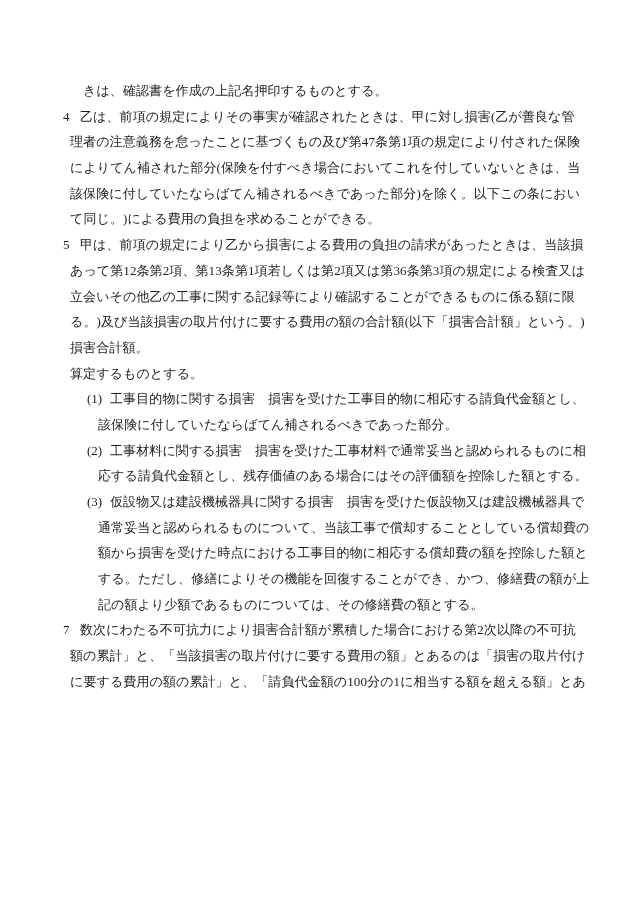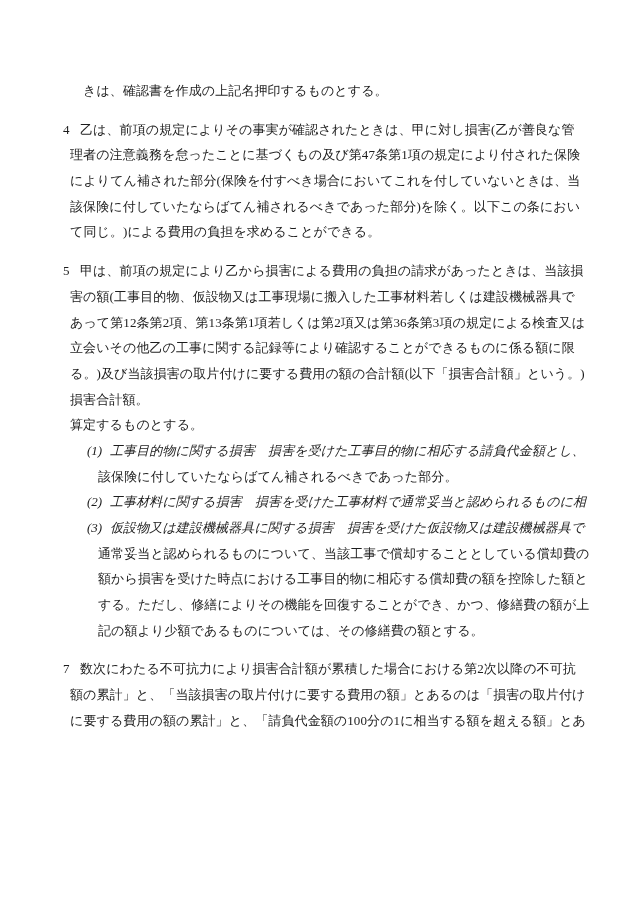--- a/index.html
+++ b/index.html
@@ -25,59 +25,59 @@
     letter-spacing: 0.1px;
     color: #1c1c1c;
   }
   .line {
     white-space: nowrap;
     height: 25.7px;
   }
   
   .l-prevcont { padding-left: 20px; }
   
-  .l-para { padding-left: 0; margin-top: 13px; }
+  .l-para { padding-left: 0; }
   .l-para .num {
     display: inline-block;
     width: 17px;
     letter-spacing: 0;
   }
   
   .l-pcont { padding-left: 7px; }
   
-  .l-item { padding-left: 24px; font-style: italic; }
+  .l-item { padding-left: 24px; }
   .l-item .num {
     display: inline-block;
     width: 23px;
     letter-spacing: 0;
   }
   
   .l-icont { padding-left: 35px; }
 </style>
 </head>
 <body>
 
 <div class="page">
   <div class="text-block" id="lines-container">
       <div class="line l-prevcont"><span>きは、確認書を作成の上記名押印するものとする。</span></div>
       <div class="line l-para"><span class="num">4</span><span>乙は、前項の規定によりその事実が確認されたときは、甲に対し損害(乙が善良な管</span></div>
       <div class="line l-pcont"><span>理者の注意義務を怠ったことに基づくもの及び第47条第1項の規定により付された保険</span></div>
       <div class="line l-pcont"><span>によりてん補された部分(保険を付すべき場合においてこれを付していないときは、当</span></div>
       <div class="line l-pcont"><span>該保険に付していたならばてん補されるべきであった部分)を除く。以下この条におい</span></div>
       <div class="line l-pcont"><span>て同じ。)による費用の負担を求めることができる。</span></div>
       <div class="line l-para"><span class="num">5</span><span>甲は、前項の規定により乙から損害による費用の負担の請求があったときは、当該損</span></div>
-      <div class="line l-pcont"><span>害の額(工事目的物、仮設物又は工事現場に搬入した工事材料若しくは建設機械器具で</span></div>
       <div class="line l-pcont"><span>あって第12条第2項、第13条第1項若しくは第2項又は第36条第3項の規定による検査又は</span></div>
       <div class="line l-pcont"><span>立会いその他乙の工事に関する記録等により確認することができるものに係る額に限</span></div>
       <div class="line l-pcont"><span>る。)及び当該損害の取片付けに要する費用の額の合計額(以下「損害合計額」という。)</span></div>
       <div class="line l-pcont"><span>損害合計額。</span></div>
       <div class="line l-pcont"><span>算定するものとする。</span></div>
       <div class="line l-item"><span class="num">(1)</span><span>工事目的物に関する損害　損害を受けた工事目的物に相応する請負代金額とし、</span></div>
       <div class="line l-icont"><span>該保険に付していたならばてん補されるべきであった部分。</span></div>
       <div class="line l-item"><span class="num">(2)</span><span>工事材料に関する損害　損害を受けた工事材料で通常妥当と認められるものに相</span></div>
+      <div class="line l-icont"><span>応する請負代金額とし、残存価値のある場合にはその評価額を控除した額とする。</span></div>
       <div class="line l-item"><span class="num">(3)</span><span>仮設物又は建設機械器具に関する損害　損害を受けた仮設物又は建設機械器具で</span></div>
       <div class="line l-icont"><span>通常妥当と認められるものについて、当該工事で償却することとしている償却費の</span></div>
       <div class="line l-icont"><span>額から損害を受けた時点における工事目的物に相応する償却費の額を控除した額と</span></div>
       <div class="line l-icont"><span>する。ただし、修繕によりその機能を回復することができ、かつ、修繕費の額が上</span></div>
       <div class="line l-icont"><span>記の額より少額であるものについては、その修繕費の額とする。</span></div>
       <div class="line l-para"><span class="num">7</span><span>数次にわたる不可抗力により損害合計額が累積した場合における第2次以降の不可抗</span></div>
       <div class="line l-pcont"><span>額の累計」と、「当該損害の取片付けに要する費用の額」とあるのは「損害の取片付け</span></div>
       <div class="line l-pcont"><span>に要する費用の額の累計」と、「請負代金額の100分の1に相当する額を超える額」とあ</span></div>
     </div>
 </div>

